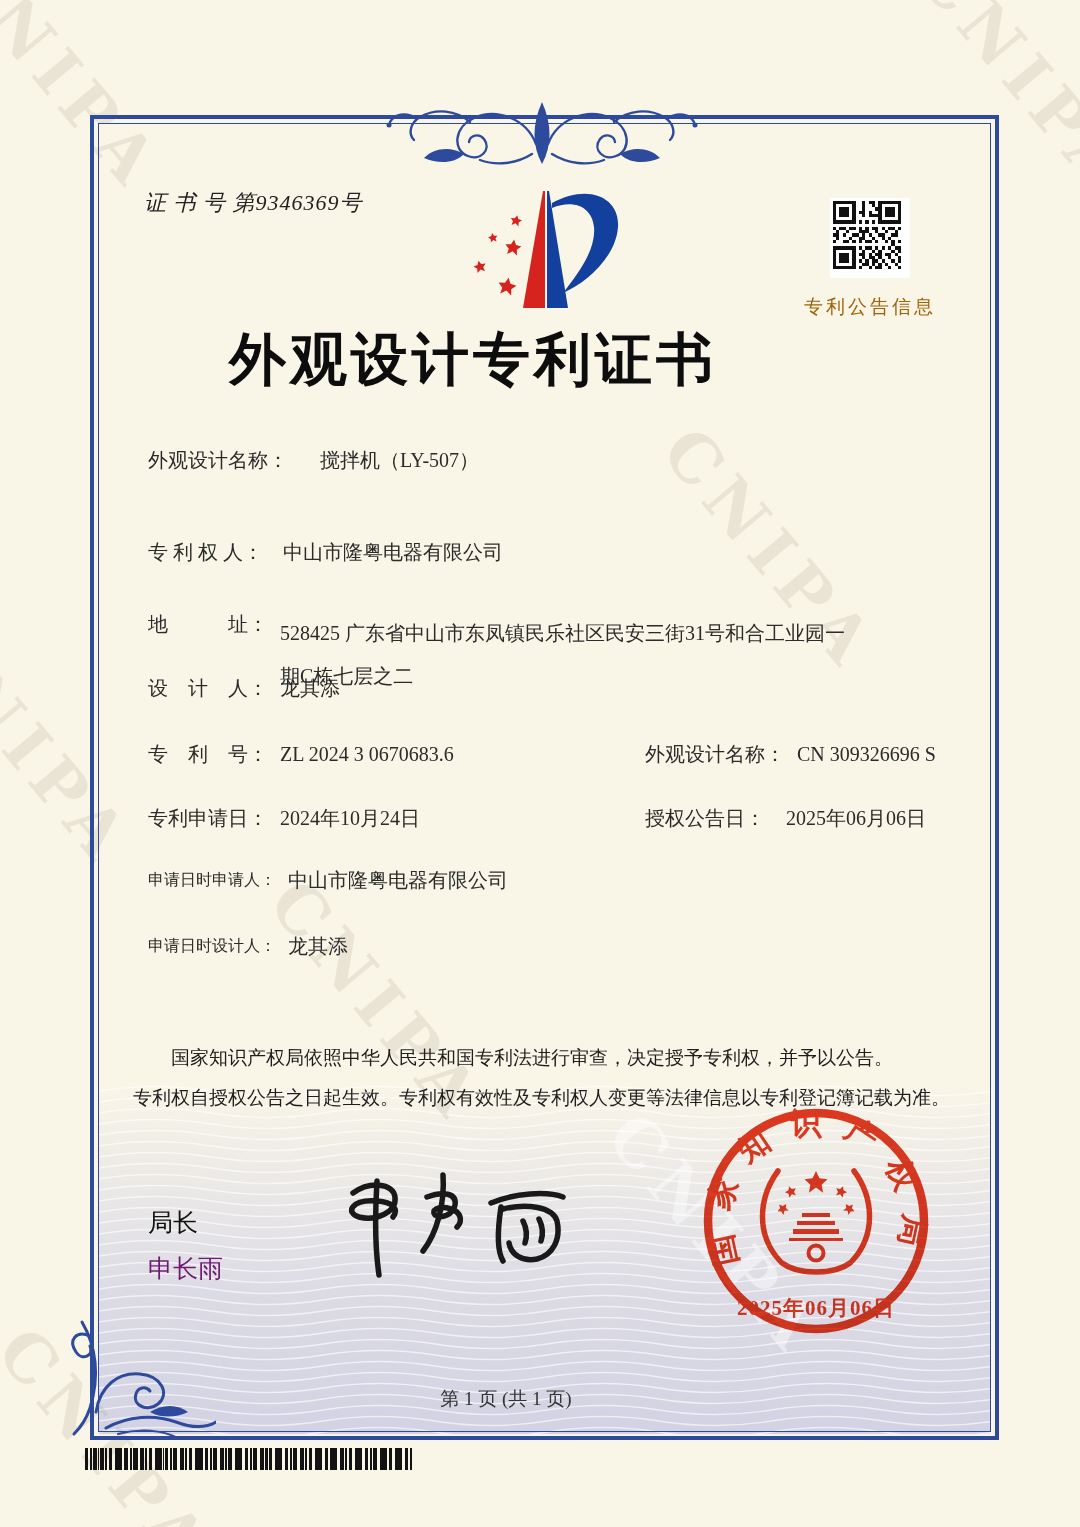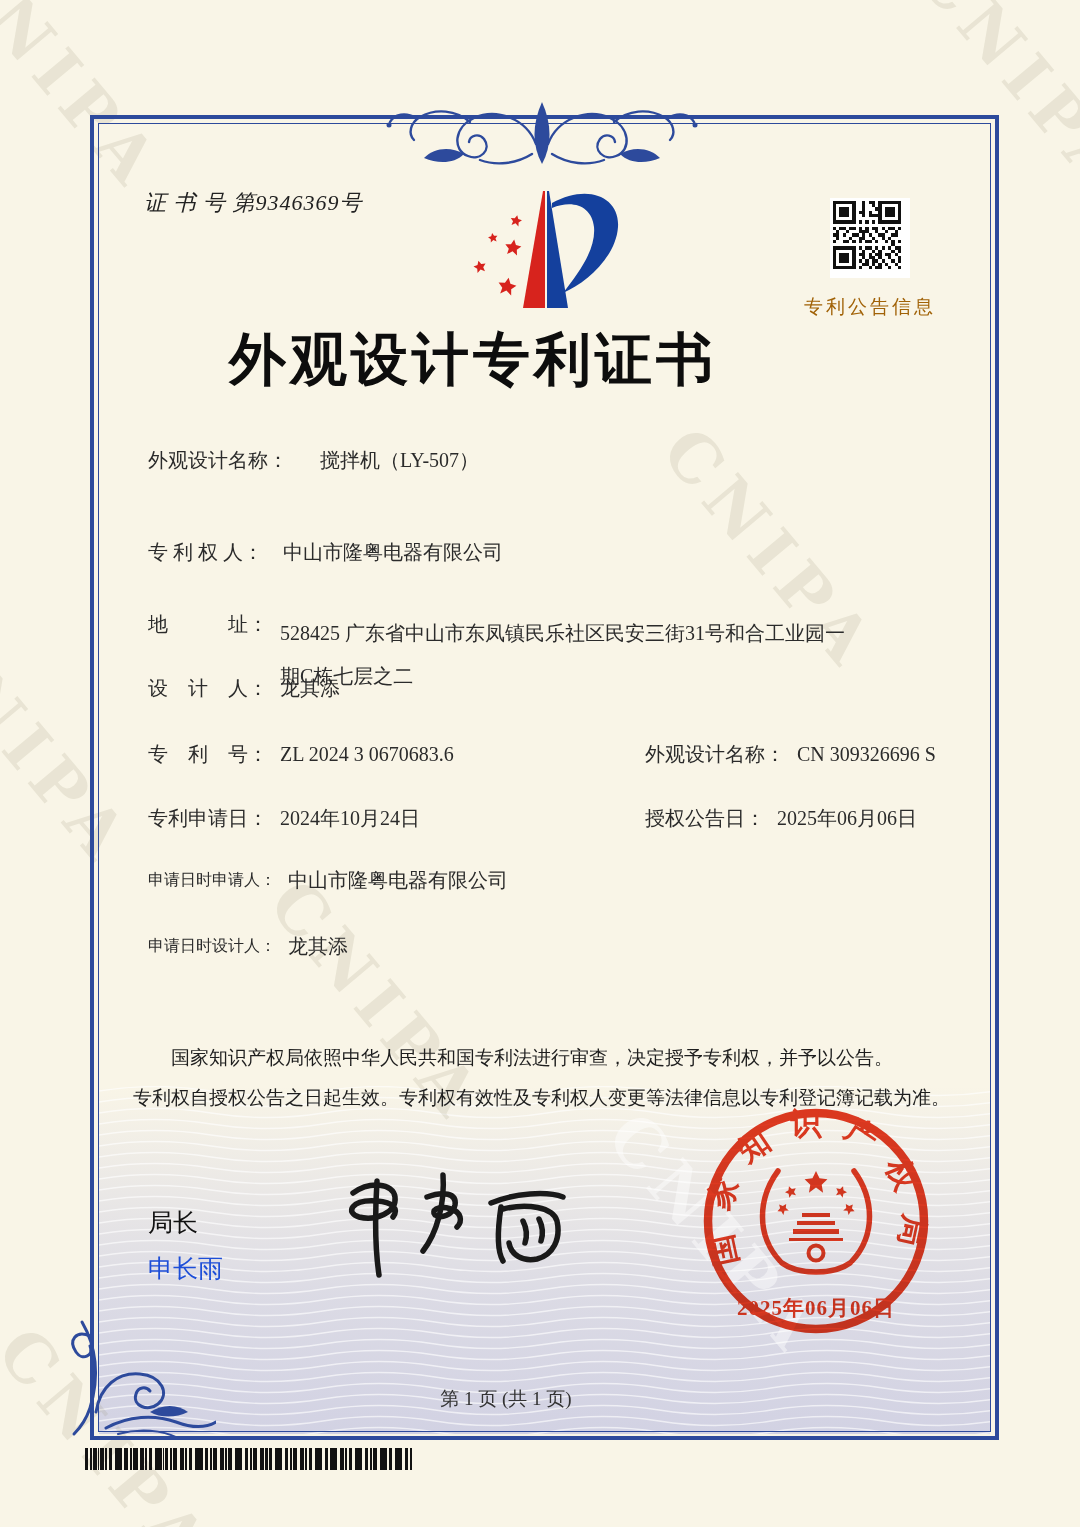--- a/index.html
+++ b/index.html
@@ -34,21 +34,21 @@
   .row .val.wrap{white-space:normal;width:578px;line-height:43px;}
   .row.small-label .lab{font-size:16px;align-self:center;}
   
   .legal{position:absolute;left:133px;top:1038px;font-size:19px;color:#1e1e1e;line-height:40px;}
   .legal .l1{padding-left:38px;white-space:nowrap;}
   .legal .l2{white-space:nowrap;}
   
   .sig-title{position:absolute;left:148px;top:1206px;font-size:25px;
              font-family:"Liberation Sans","DejaVu Sans",sans-serif;color:#111;}
   .sig-name{position:absolute;left:148px;top:1252px;font-size:25px;
-            font-family:"Liberation Sans","DejaVu Sans",sans-serif;color:#1d4ed8;}
+            font-family:"Liberation Sans","DejaVu Sans",sans-serif;color:#701a75;}
   .signature{position:absolute;left:315px;top:1163px;}
   .seal{position:absolute;left:698px;top:1103px;mix-blend-mode:multiply;opacity:.95;}
   
   .page-info{position:absolute;left:90px;top:1386px;width:832px;text-align:center;
              font-size:19px;color:#333;}
   .barcode{position:absolute;left:85px;top:1448px;width:327px;height:22px;
       background:
         repeating-linear-gradient(90deg,#121212 0 2px,rgba(0,0,0,0) 2px 5px),
         repeating-linear-gradient(90deg,#121212 0 3px,rgba(0,0,0,0) 3px 8px),
         repeating-linear-gradient(90deg,#121212 0 1px,rgba(0,0,0,0) 1px 13px);}
@@ -207,21 +207,21 @@
   </div>
   <div class="row" style="left:645px;top:742px;">
     <span class="lab">外观设计名称：</span>
     <span class="val">CN 309326696 S</span>
   </div>
 
   <div class="row" style="left:148px;top:806px;">
     <span class="lab">专利申请日：</span>
     <span class="val">2024年10月24日</span>
   </div>
-  <div class="row" style="left:645px;top:806px;">
+  <div class="row" style="left:645px;top:806px;gap:9px;">
     <span class="lab">授权公告日：</span>
     <span class="val">2025年06月06日</span>
   </div>
 
   <div class="row small-label" style="left:148px;top:868px;">
     <span class="lab">申请日时申请人：</span>
     <span class="val">中山市隆粤电器有限公司</span>
   </div>
 
   <div class="row small-label" style="left:148px;top:934px;">

